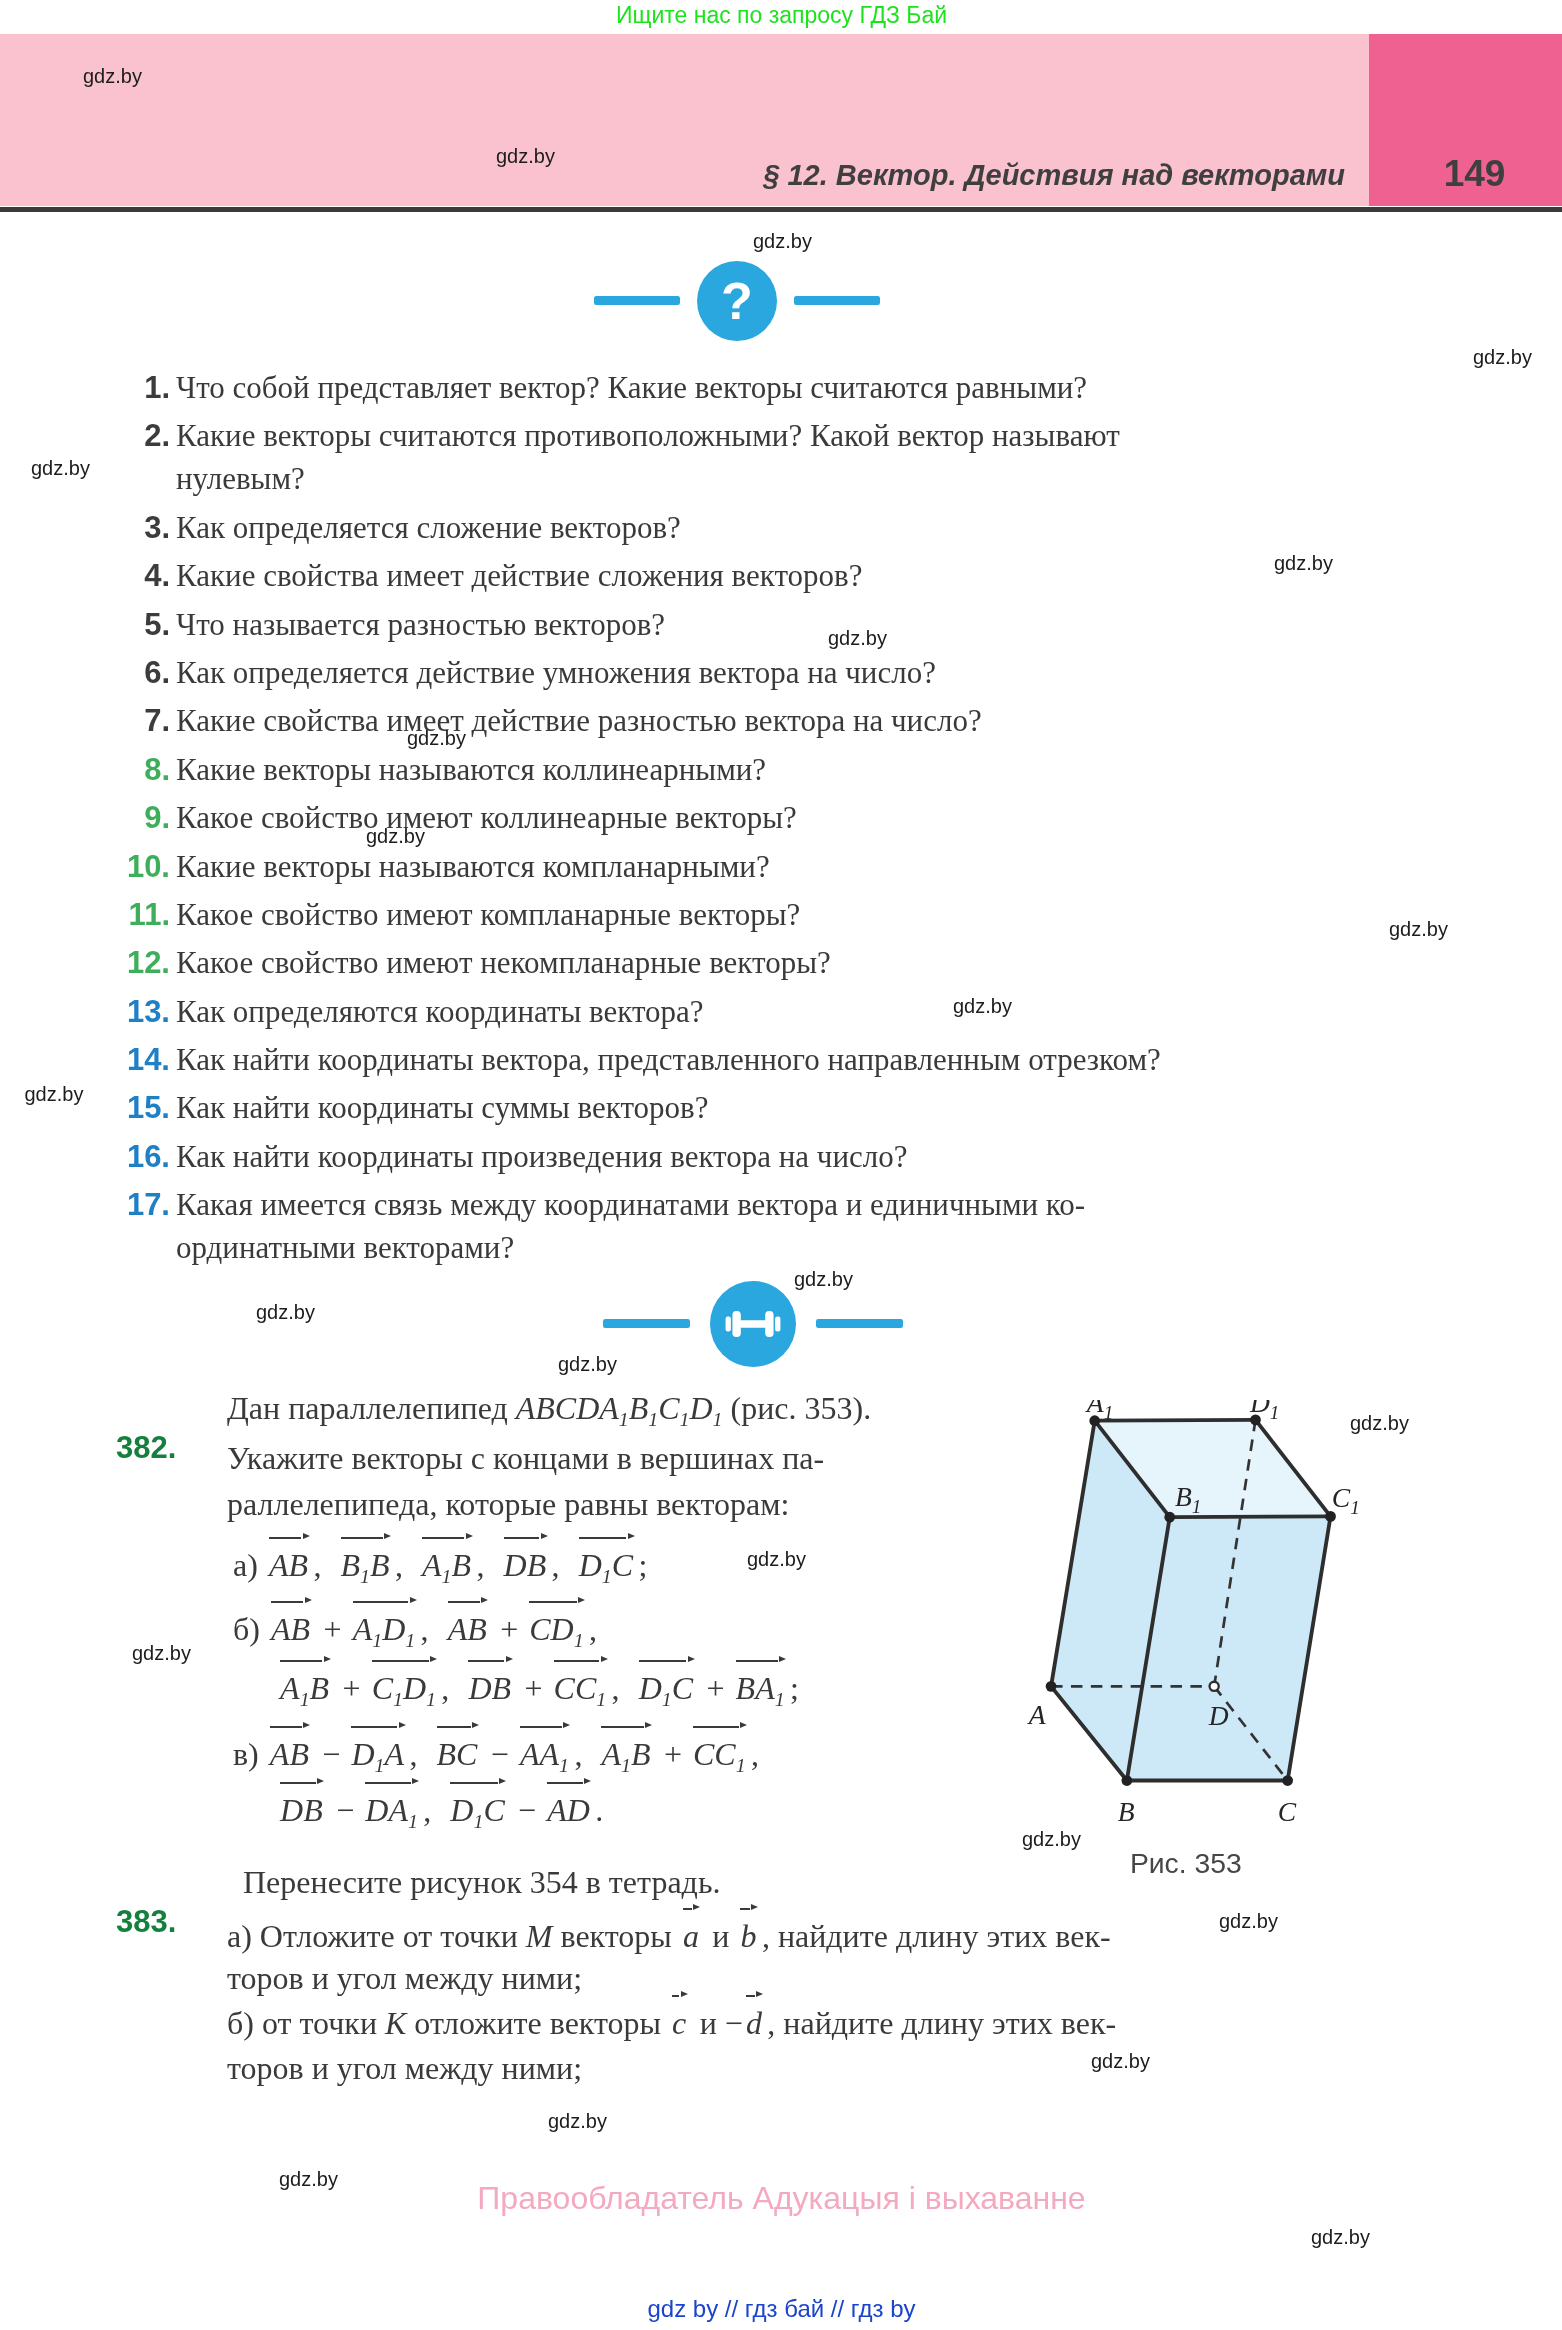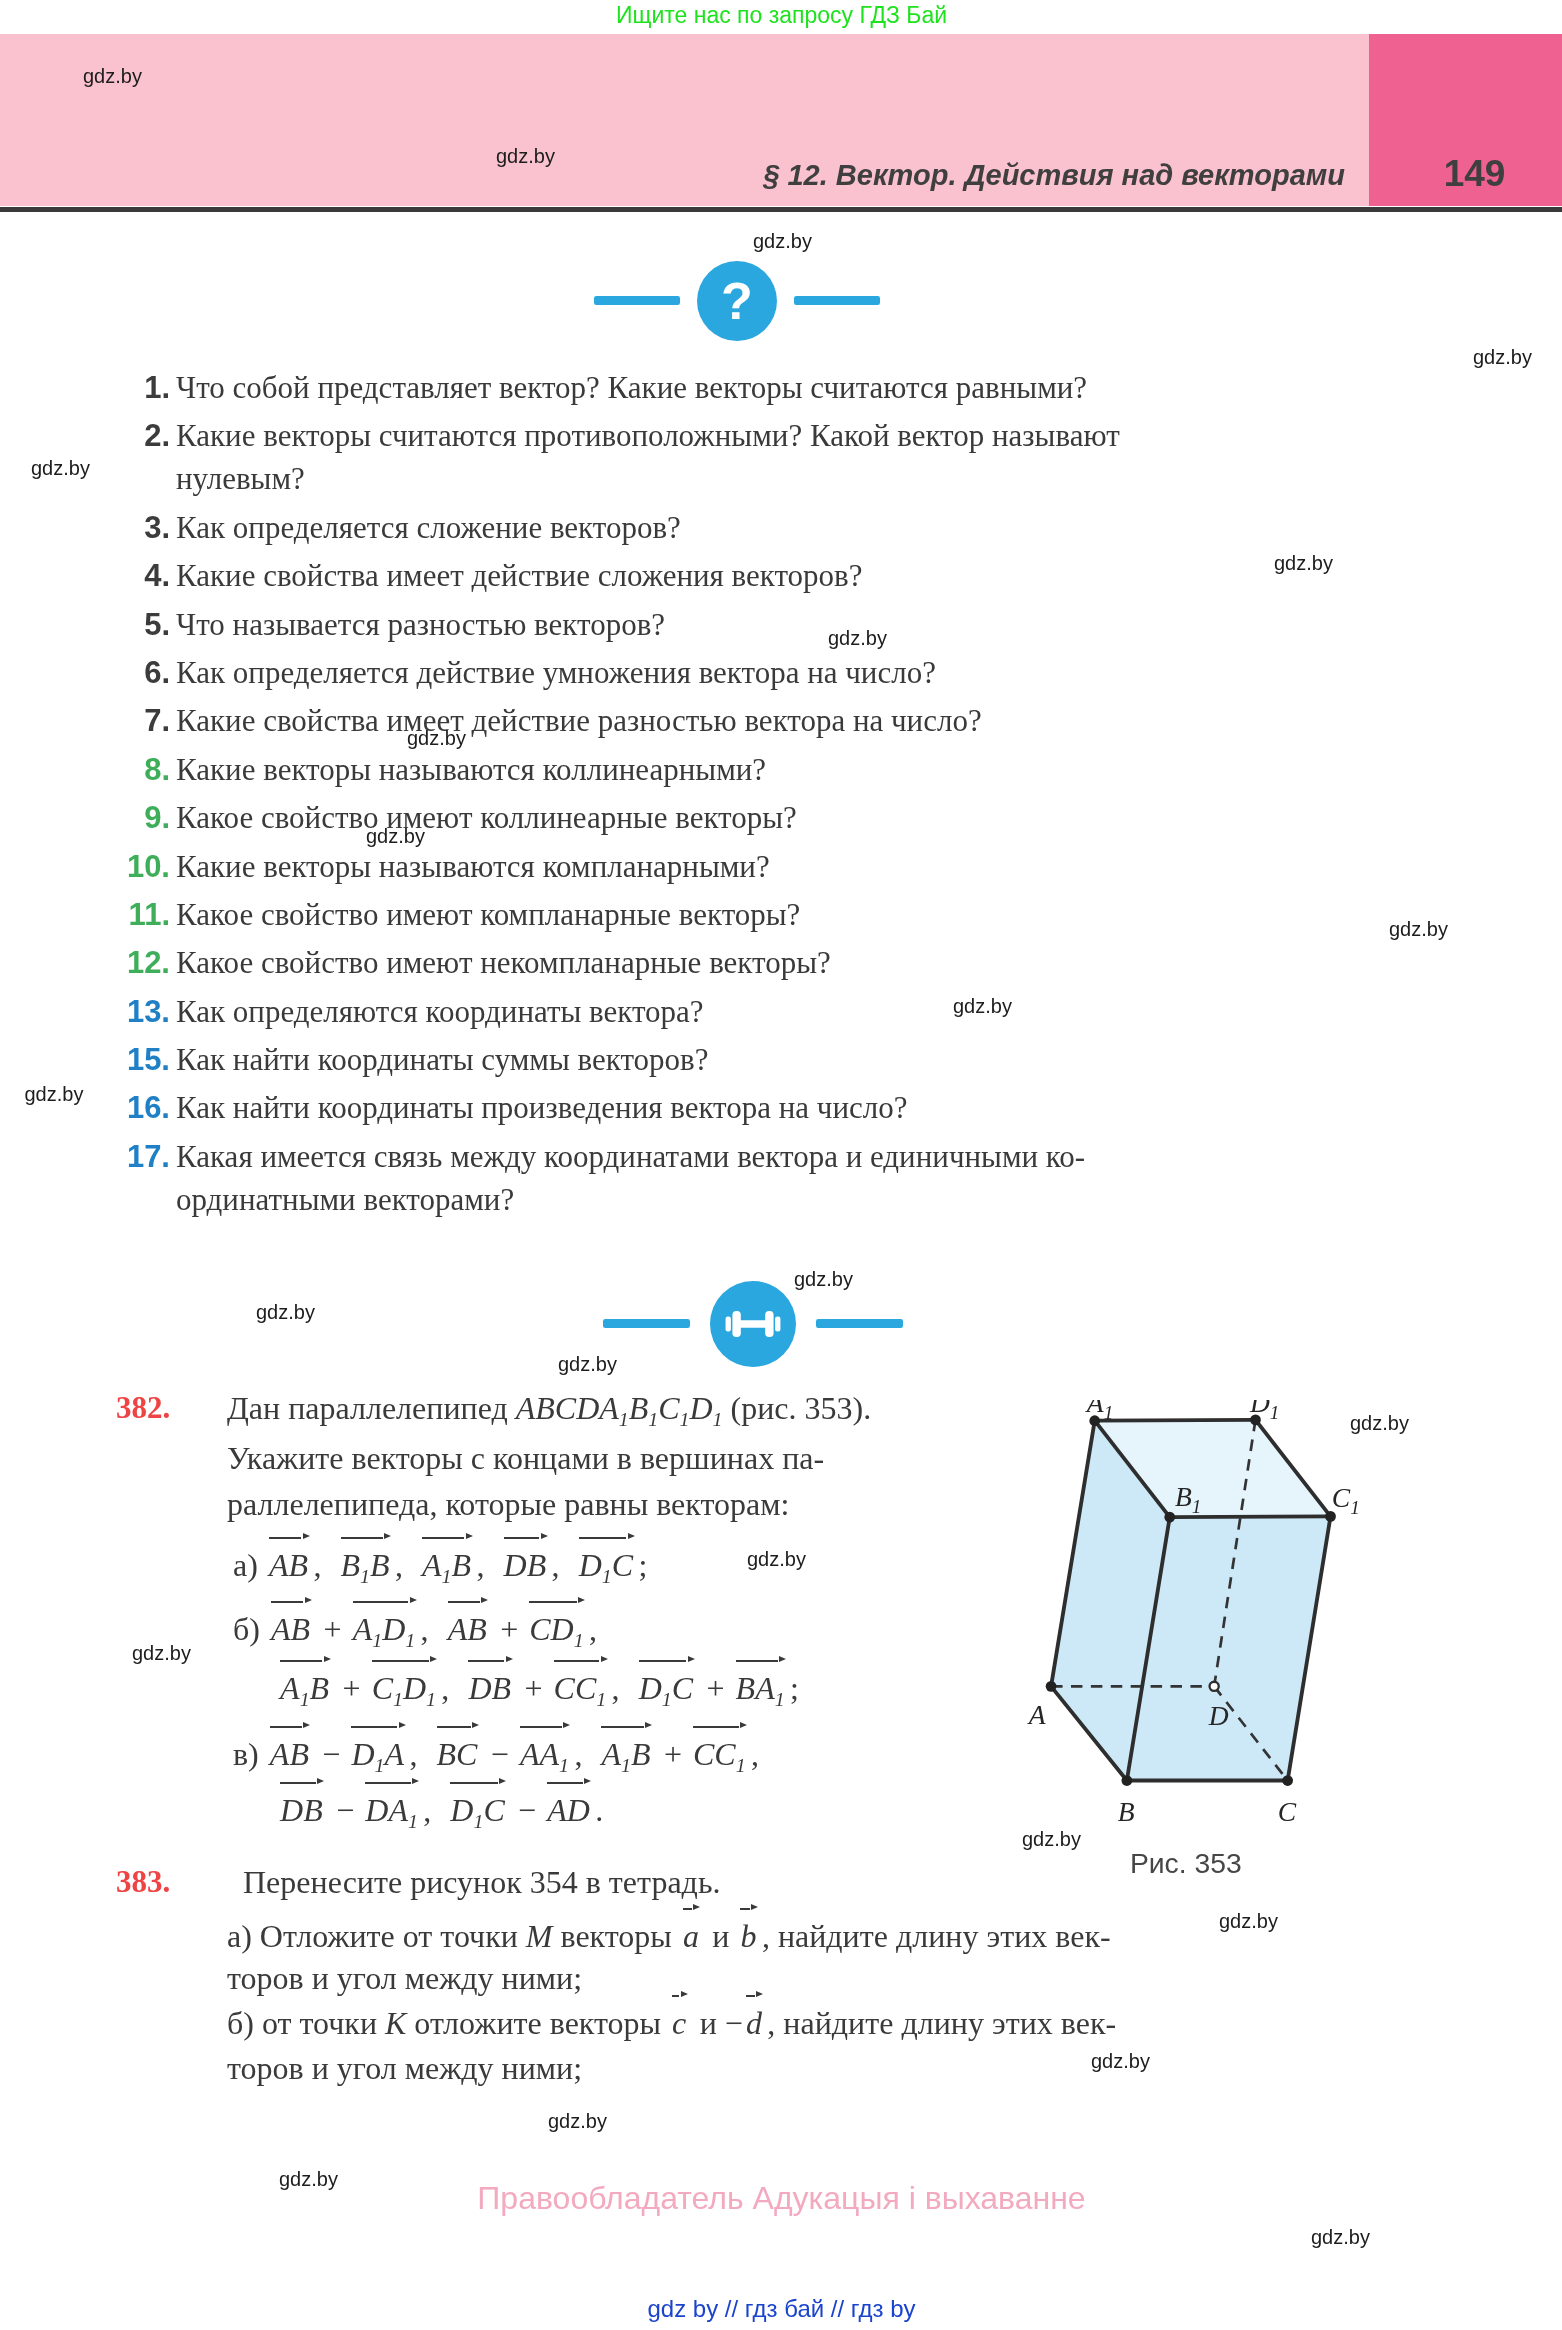--- a/index.html
+++ b/index.html
@@ -33,22 +33,22 @@
   .questions{position:absolute;left:116px;top:366px;width:1316px;list-style:none;margin:0;padding:0;}
   .questions li{padding-left:60px;margin-bottom:5.4px;position:relative;}
   .q-num{position:absolute;left:0;top:0;width:54px;text-align:right;
       font-family:"Liberation Sans",sans-serif;font-weight:700;font-size:31px;line-height:43px;}
   .q-num.dark{color:#3c3c3c;}
   .q-num.green{color:var(--num-green);}
   .q-num.blue{color:var(--num-blue);}
   .q-line{height:43px;line-height:43px;font-size:31px;white-space:nowrap;}
 
   
-  .p-num{position:absolute;font-family:Liberation Serif, serif;font-weight:700;
-      font-size:31px;color:#ef4444;white-space:nowrap;}
+  .p-num{position:absolute;font-family:Liberation Sans, sans-serif;font-weight:700;
+      font-size:31px;color:#15803d;white-space:nowrap;margin-top:40px;}
   .p-line{position:absolute;font-size:32px;white-space:nowrap;}
   .math-row{position:absolute;font-size:32px;white-space:pre;}
   .mvar{font-style:italic;}
   sub{font-size:0.62em;}
   .vec{position:relative;display:inline-block;font-style:italic;margin:0 5.4px 0 3.1px;padding-top:1.5px;}
   .vec::before{content:"";position:absolute;left:0;right:6.9px;top:-7.7px;border-top:2.3px solid #3a3a3a;}
   .vec::after{content:"";position:absolute;right:-1.5px;top:-12.2px;width:0;height:0;
       border-style:solid;border-width:3.8px 0 3.8px 7.7px;border-color:transparent transparent transparent #3a3a3a;}
 
   
@@ -128,20 +128,24 @@
         <span class="q-num green">11.</span>
         <div class="q-line">Какое свойство имеют компланарные векторы?</div>
       </li>
       <li>
         <span class="q-num green">12.</span>
         <div class="q-line">Какое свойство имеют некомпланарные векторы?</div>
       </li>
       <li>
         <span class="q-num blue">13.</span>
         <div class="q-line">Как определяются координаты вектора?</div>
+      </li>
+      <li>
+        <span class="q-num blue">14.</span>
+        <div class="q-line">Как найти координаты вектора, представленного направленным отрезком?</div>
       </li>
       <li>
         <span class="q-num blue">15.</span>
         <div class="q-line">Как найти координаты суммы векторов?</div>
       </li>
       <li>
         <span class="q-num blue">16.</span>
         <div class="q-line">Как найти координаты произведения вектора на число?</div>
       </li>
       <li>

